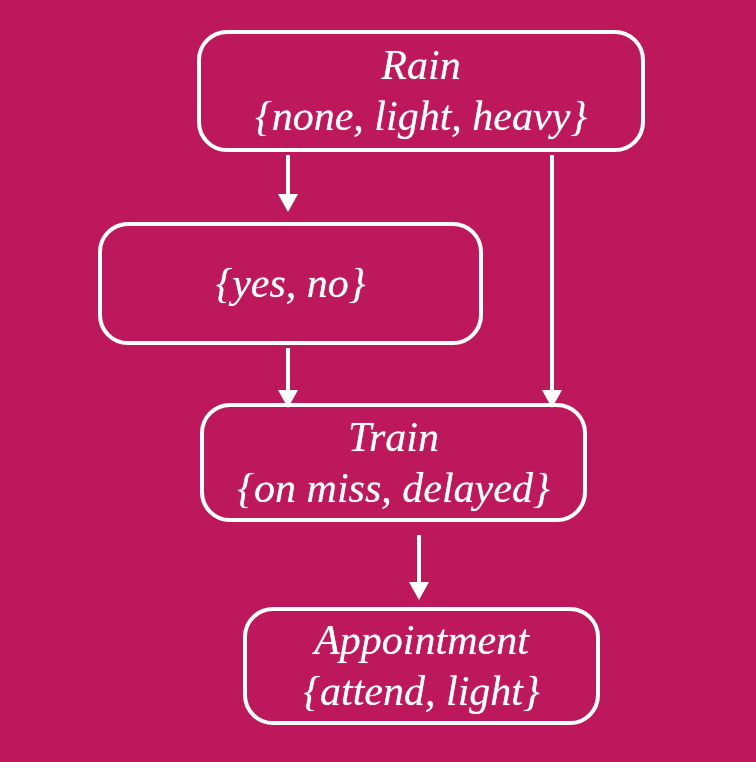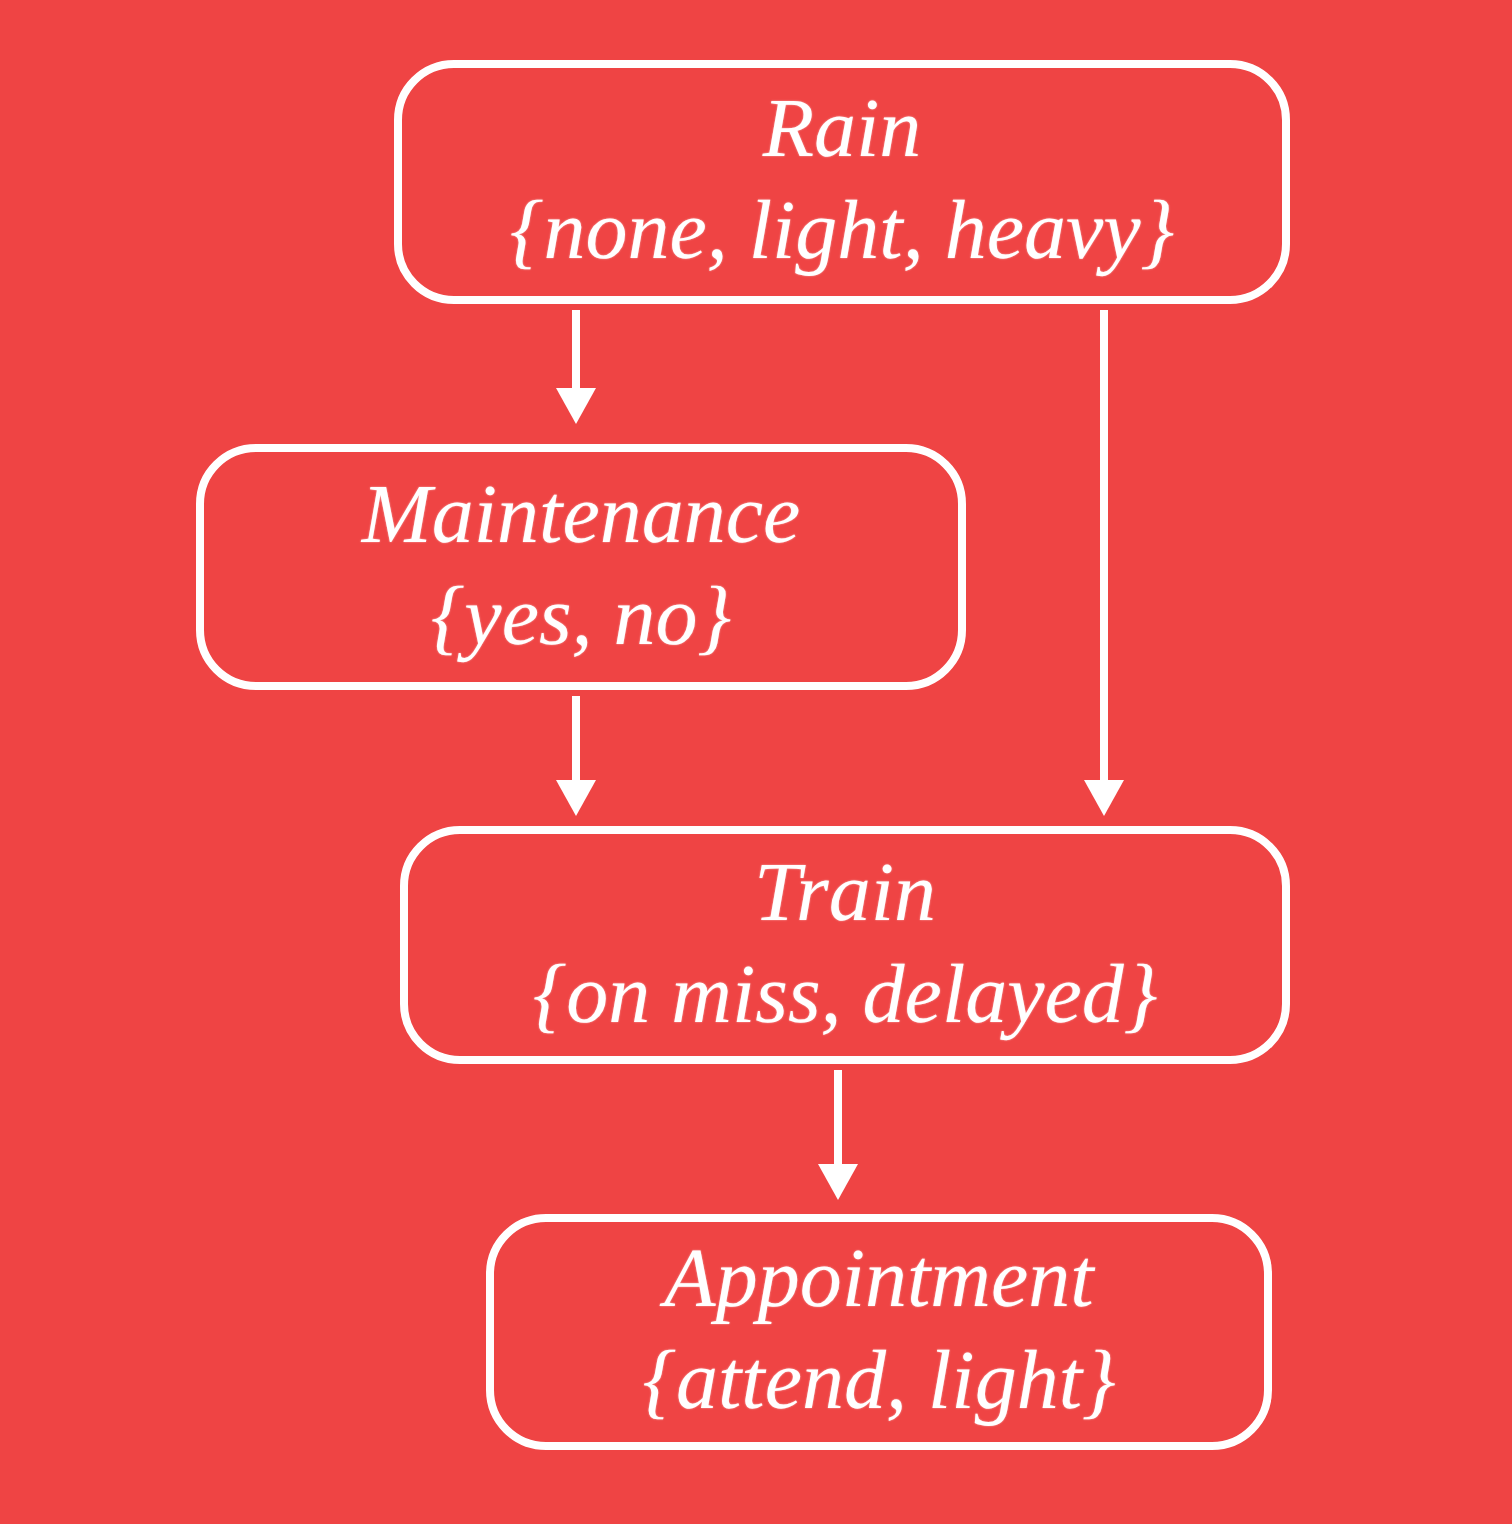--- a/index.html
+++ b/index.html
@@ -4,21 +4,21 @@
 <style>
   html, body {
     margin: 0;
     padding: 0;
     background: #000000;
   }
   .canvas {
     position: relative;
     width: 756px;
     height: 762px;
-    background: #ef4444;
+    background: #be185d;
     overflow: hidden;
     font-family: "Liberation Serif", "DejaVu Serif", serif;
   }
   .node {
     position: absolute;
     box-sizing: border-box;
     border: 4px solid #ffffff;
     border-radius: 30px;
     display: flex;
     flex-direction: column;
@@ -26,22 +26,22 @@
     justify-content: center;
     color: #ffffff;
     font-style: italic;
     font-size: 42px;
     line-height: 51px;
     text-align: center;
     text-shadow: 0 0 1px rgba(255,255,255,0.6);
   }
   .node-rain        { left: 197px; top: 30px;  width: 448px; height: 122px; }
   .node-maintenance { left: 98px;  top: 222px; width: 385px; height: 123px; }
-  .node-train       { left: 200px; top: 413px; width: 445px; height: 119px; }
-  .node-appointment { left: 243px; top: 607px; width: 393px; height: 118px; }
+  .node-train       { left: 200px; top: 403px; width: 387px; height: 119px; }
+  .node-appointment { left: 243px; top: 607px; width: 357px; height: 118px; }
 
   .arrow {
     position: absolute;
     width: 20px;
   }
   .arrow .shaft {
     position: absolute;
     left: 50%;
     transform: translateX(-50%);
     top: 0;
@@ -69,21 +69,20 @@
 <body>
 
 <div class="canvas">
 
   <div class="node node-rain">
     <div>Rain</div>
     <div>{none, light, heavy}</div>
   </div>
 
   <div class="node node-maintenance">
-    <div>Maintenance</div>
     <div>{yes, no}</div>
   </div>
 
   <div class="node node-train">
     <div>Train</div>
     <div>{on miss, delayed}</div>
   </div>
 
   <div class="node node-appointment">
     <div>Appointment</div>

